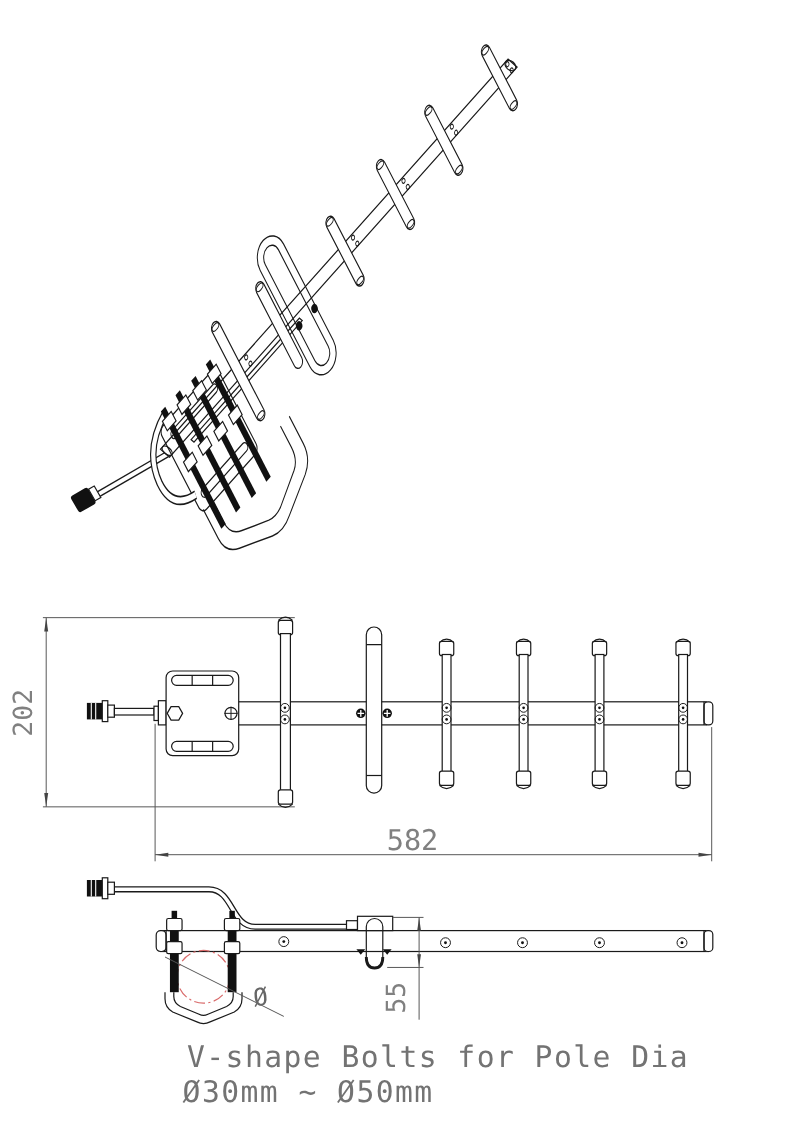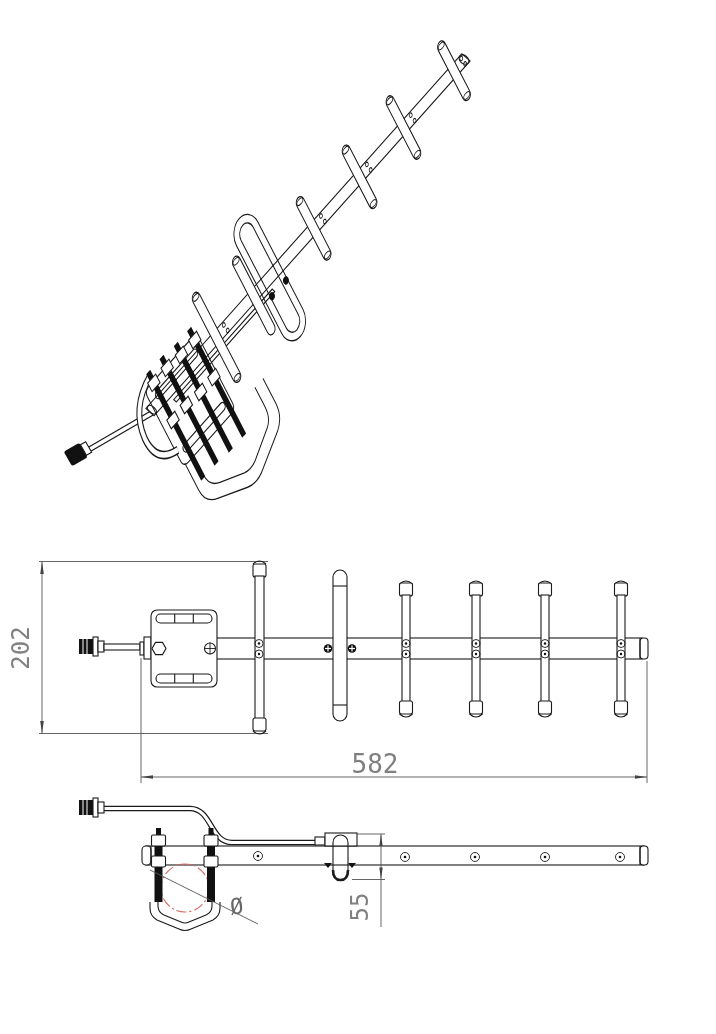--- a/index.html
+++ b/index.html
@@ -336,15 +336,17 @@
       <line x1="357" y1="44" x2="385" y2="44" class="dim"></line>
       <line x1="352" y1="89.5" x2="385" y2="89.5" class="dim"></line>
       <line x1="381" y1="44" x2="381" y2="137" class="dim"></line>
       <polygon points="381,44 379.3,56 382.7,56" class="dimfill"></polygon>
       <polygon points="381,89.5 379.3,77.5 382.7,77.5" class="dimfill"></polygon>
       <text class="dimtxt" transform="translate(368,117) rotate(-90)" text-anchor="middle">55</text>
     </g>
   </svg>
 
   <div class="caption">
+    <div>V-shape Bolts for Pole Dia</div>
+    <div class="l2">Ø30mm ~ Ø50mm</div>
   </div>
 
 </div>
 
 </body></html>

